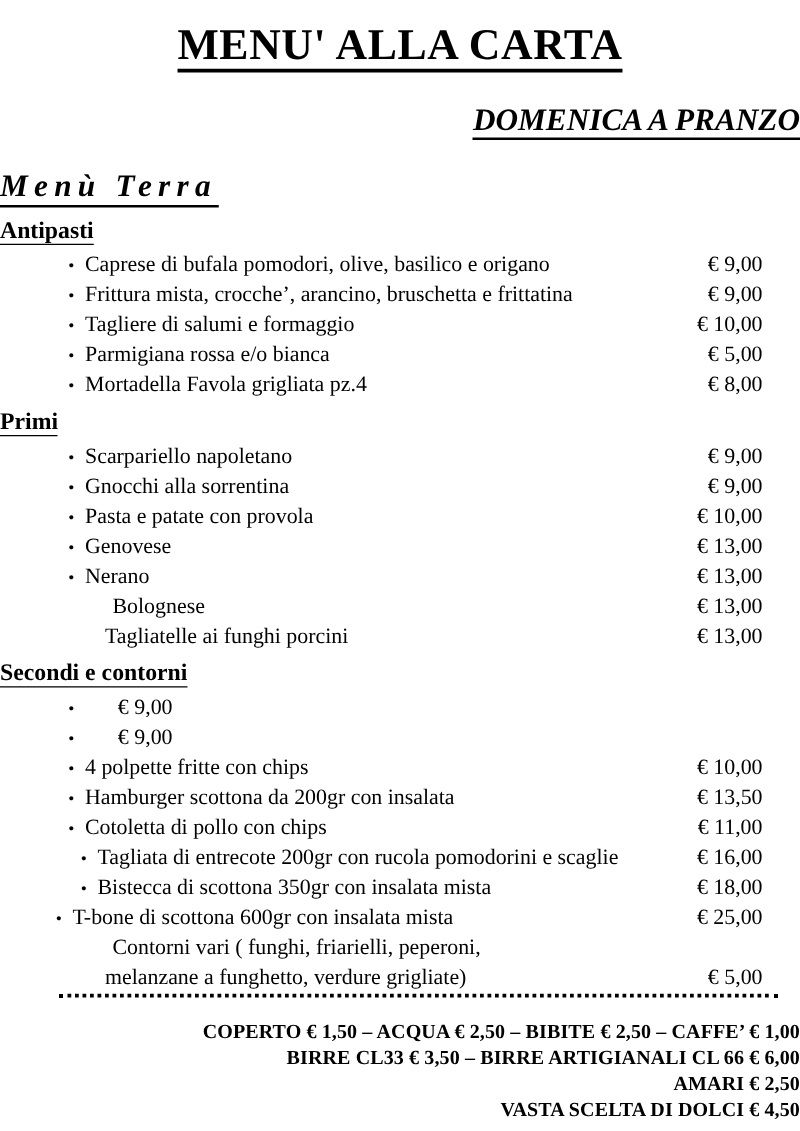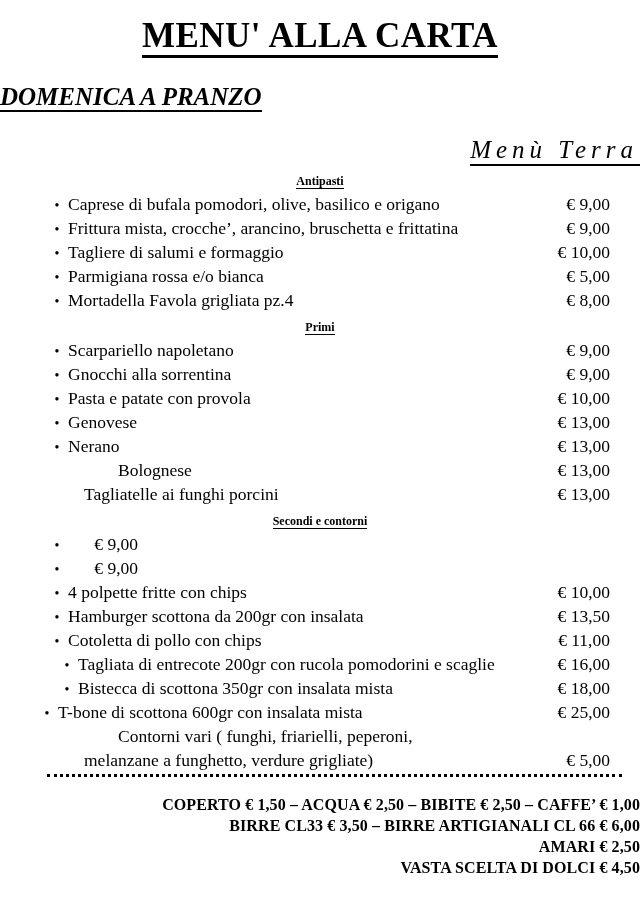--- a/index.html
+++ b/index.html
@@ -35,55 +35,55 @@
     padding-top: 18px;
     font-family: "Liberation Serif", "DejaVu Serif", serif;
   }
   .title-main .u {
     border-bottom: 3px solid #000;
     padding-bottom: 2px;
     display: inline-block;
   }
 
   .title-sub {
-    text-align: left;
+    text-align: right;
     font-size: 25px;
     font-weight: bold;
     font-style: italic;
     margin: 0;
     padding-top: 26px;
     line-height: 1.0;
   }
   .title-sub .u {
     border-bottom: 2.5px solid #000;
     padding-bottom: 1px;
     display: inline-block;
   }
 
   .title-menu {
-    text-align: right;
+    text-align: left;
     font-size: 25px;
-    font-weight: normal;
+    font-weight: bold;
     font-style: italic;
     letter-spacing: 5px;
     margin: 0;
     padding-top: 25px;
     line-height: 1.0;
   }
   .title-menu .u {
     border-bottom: 2.5px solid #000;
     padding-bottom: 2px;
     display: inline-block;
     padding-right: 2px;
   }
 
   
   .section-head {
-    text-align: center;
-    font-size: 12px;
+    text-align: left;
+    font-size: 19px;
     font-weight: bold;
     margin: 0;
     line-height: 1.0;
     padding-top: 9px;
     padding-bottom: 3px;
   }
   .section-head .u {
     border-bottom: 1.6px solid #000;
     padding-bottom: 1px;
     display: inline-block;
@@ -122,21 +122,21 @@
     text-align: right;
     white-space: nowrap;
     padding-right: 30px;
     min-width: 70px;
   }
 
   
   .ind-0 { padding-left: 36px; }   
   .ind-1 { padding-left: 46px; }   
   .ind-2 { padding-left: 56px; }   
-  .ind-txt-1 { padding-left: 68px; gap: 28px; }  
+  .ind-txt-1 { padding-left: 68px; }  
   .ind-txt-2 { padding-left: 62px; }
 
   
   .dotted-rule {
     margin: 2px 0 0 0;
     height: 0;
     border-bottom: 3px dotted #000;
     width: 575px;
     margin-left: 47px;
   }

